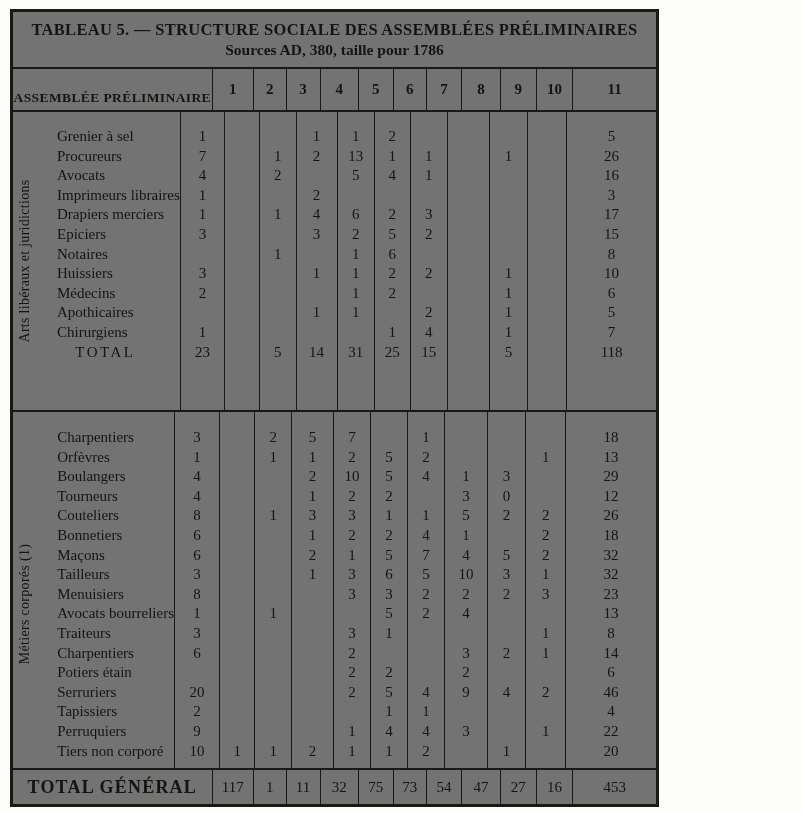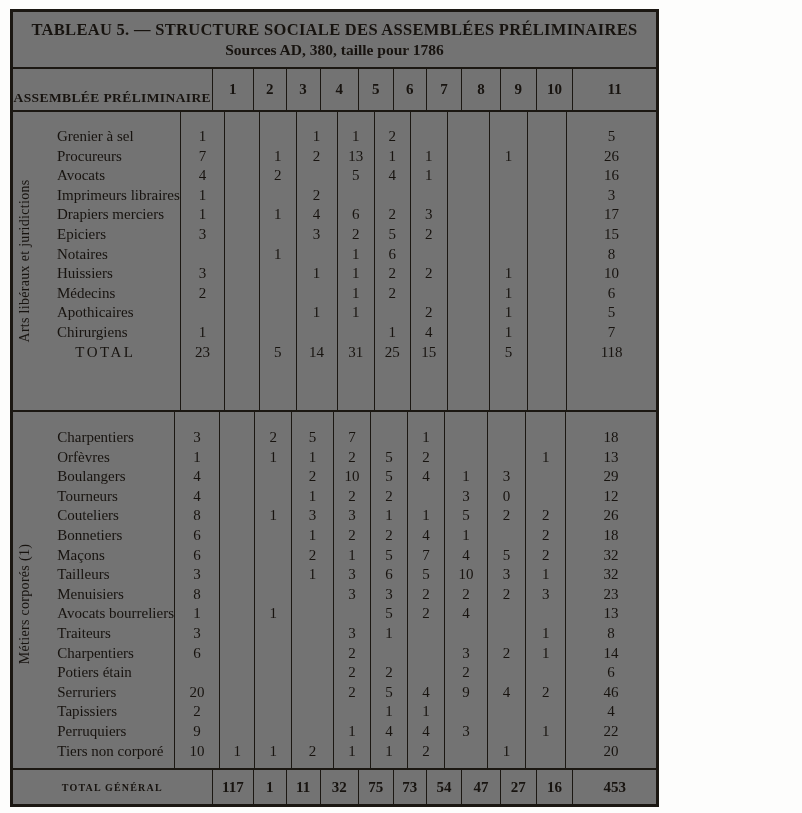--- a/index.html
+++ b/index.html
@@ -46,23 +46,23 @@
   .sec-0 .name-col, .sec-0 .num-col { padding-top: 15px; }
   .sec-1 .name-col, .sec-1 .num-col { padding-top: 16px; }
 
   .line { height: 19.6px; line-height: 19.6px; font-size: 15px; white-space: nowrap; }
   .total-gap { }
   .total-label { text-align: center; letter-spacing: 2.5px; padding-right: 26px; }
 
   
   .grand-row { height: 34px; display: flex; align-items: stretch; }
   .g-label { width: 240px; display: flex; align-items: center; justify-content: center;
-             font-weight: bold; font-size: 10px; letter-spacing: 1.2px; }
+             font-weight: bold; font-size: 18px; letter-spacing: 1.2px; }
   .g-cell  { border-left: 1.6px solid #1b1712; display: flex; align-items: center; justify-content: center;
-             font-weight: bold; font-size: 15px; }
+             font-weight: normal; font-size: 15px; }
 </style>
 </head>
 <body>
 
 <div class="table-frame">
 
   <div class="title-block">
     <div class="title">TABLEAU 5. — STRUCTURE SOCIALE DES ASSEMBLÉES PRÉLIMINAIRES</div>
     <div class="subtitle">Sources AD, 380, taille pour 1786</div>
   </div>

